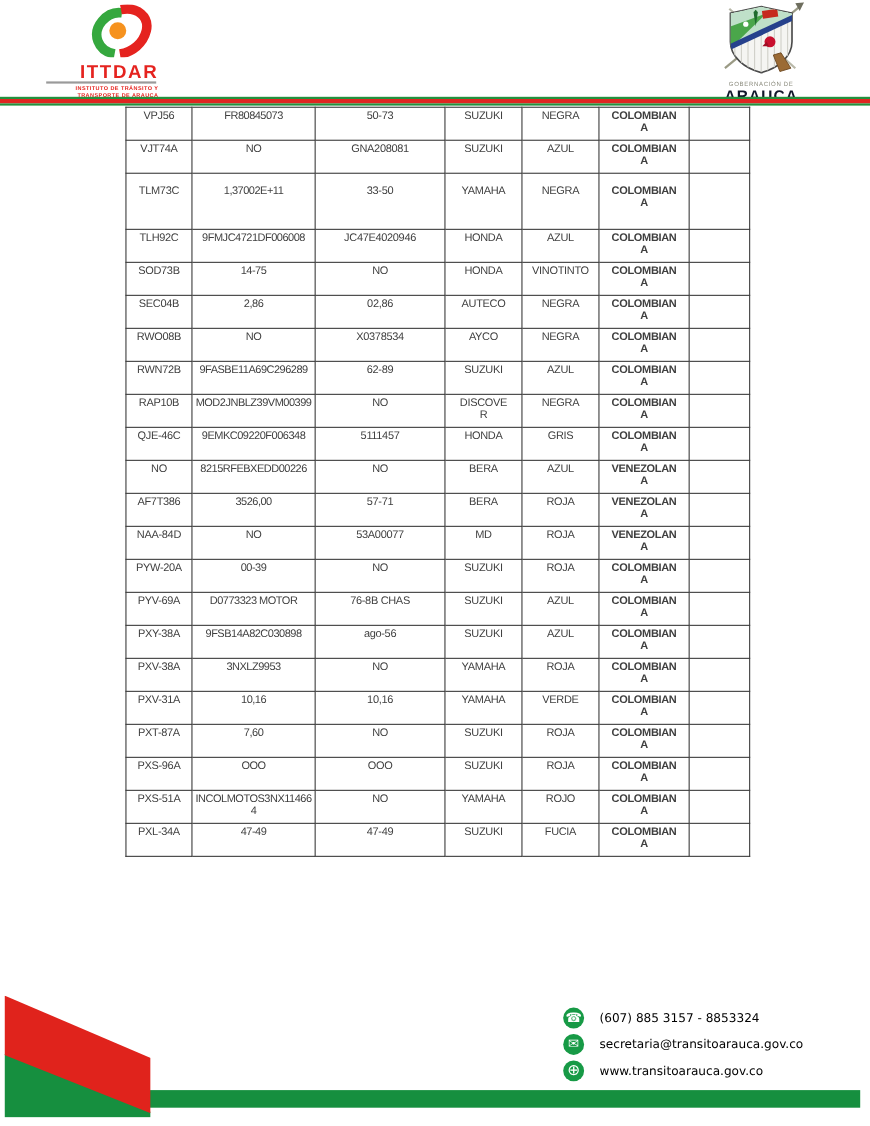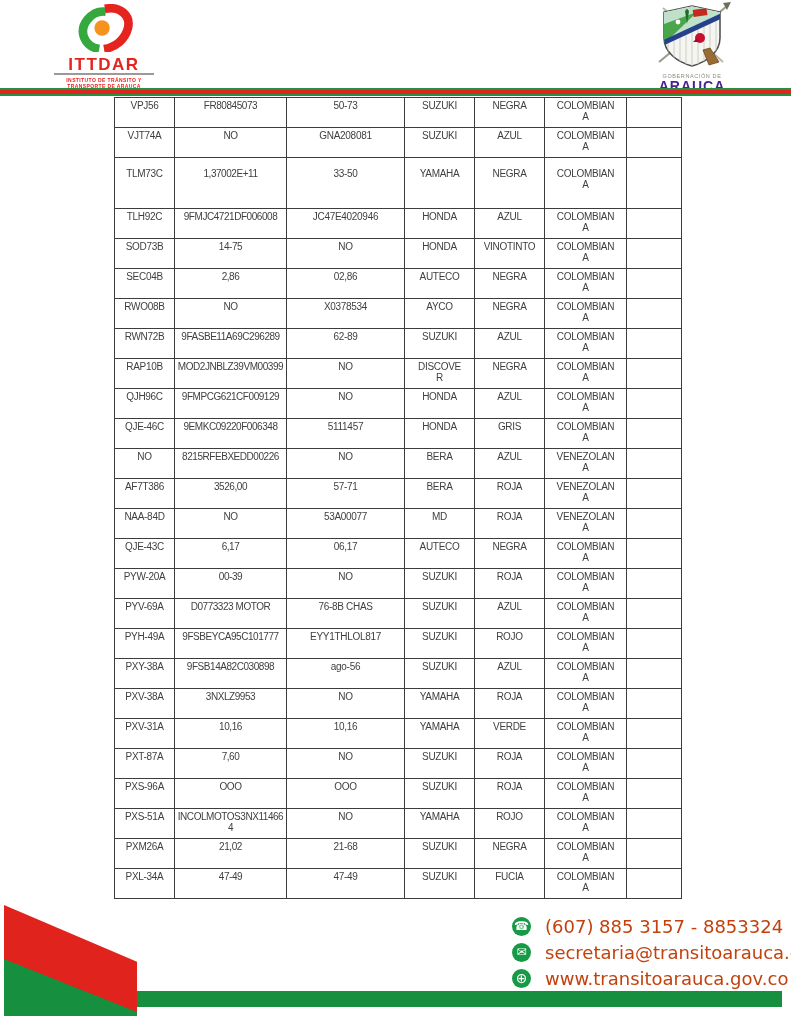--- a/index.html
+++ b/index.html
@@ -1,51 +1,51 @@
 <!DOCTYPE html>
 <html><head>
 <meta charset="utf-8">
 <style>
   html,body{margin:0;padding:0;background:#e8e8e8;}
   .page{position:relative;width:791px;height:1024px;background:#ffffff;overflow:hidden;
         font-family:"Liberation Sans",sans-serif;}
 
   
-  .ittdar-logo{position:absolute;left:52px;top:4px;width:104px;text-align:center;}
+  .ittdar-logo{position:absolute;left:40px;top:4px;width:104px;text-align:right;}
   .ittdar-word{color:#e5231f;font-weight:bold;font-size:17px;letter-spacing:1.5px;line-height:15px;margin-top:1px;}
   .ittdar-rule{height:2px;background:#9a9a9a;margin:1px 2px 2px 2px;}
   .ittdar-sub{color:#e5231f;font-weight:bold;font-size:5px;letter-spacing:0.4px;line-height:6px;}
 
   .gob-logo{position:absolute;left:648px;top:2px;width:88px;text-align:center;}
   .gob-caption{color:#8b8b7d;font-size:5.5px;letter-spacing:0.6px;line-height:6px;margin-top:1px;}
-  .gob-name{color:#4c1d95;font-weight:bold;font-size:14px;letter-spacing:1px;line-height:14px;}
+  .gob-name{color:#0f172a;font-weight:bold;font-size:14px;letter-spacing:1px;line-height:14px;}
 
   
   .tri-bar{position:absolute;left:0;top:88px;width:791px;}
   .tri-bar .g{height:2px;background:#23913d;}
   .tri-bar .r{height:4px;background:#e02521;}
 
   
   .vtable{position:absolute;left:114px;top:97px;width:567px;border-collapse:collapse;table-layout:fixed;}
   .vtable td{border:1px solid #3c3c3c;vertical-align:top;padding:2px 1px 0 1px;height:27px;
              font-size:10px;letter-spacing:-0.3px;color:#3f3f3f;text-align:center;line-height:11px;}
   .vtable tr:nth-child(3) td{height:40px;padding-top:10px;}
   .vtable tr:nth-child(28) td{height:36px;padding-top:5px;}
   .ci{margin:0 auto;}
   .ci.c2{max-width:111px;letter-spacing:-0.45px;word-break:break-all;}
   .ci.c4{max-width:46px;word-break:break-all;}
   .ci.c5{max-width:56px;}
-  .ci.c6{max-width:62px;word-break:break-all;}
+  .ci.c6{max-width:62px;word-break:break-all;font-weight:bold;}
 
   
   .contact{position:absolute;left:512px;top:916px;font-family:"DejaVu Sans",sans-serif;}
   .contact-row{display:flex;align-items:center;margin-bottom:5px;}
   .cicon{flex:0 0 auto;width:19px;height:19px;border-radius:50%;background:#179a46;color:#ffffff;
          display:flex;align-items:center;justify-content:center;font-size:12px;line-height:19px;}
-  .ctext{margin-left:14px;color:#c2410c;font-size:18px;white-space:nowrap;}
+  .ctext{margin-left:14px;color:#000000;font-size:11px;white-space:nowrap;}
 
   
   .green-bar{position:absolute;left:130px;top:991px;width:652px;height:16px;background:#168f3f;z-index:1;}
   .green-wedge{position:absolute;left:4px;top:958px;width:133px;height:58px;background:#168f3f;z-index:1;
                clip-path:polygon(0 0,100% 91%,100% 100%,0 100%);}
   .red-ribbon{position:absolute;left:4px;top:905px;width:133px;height:107px;background:#e0231c;z-index:2;
               clip-path:polygon(0 0,100% 53%,100% 100%,0 50.5%);}
 </style>
 </head>
 <body>
@@ -321,378 +321,286 @@
           </td>
           <td>
             <div class="ci c6">COLOMBIANA</div>
           </td>
           <td>
             <div class="ci c7"></div>
           </td>
         </tr>
         <tr>
           <td>
-            <div class="ci c1">QJH96C</div>
-          </td>
-          <td>
-            <div class="ci c2">9FMPCG621CF009129</div>
+            <div class="ci c1">QJE-46C</div>
+          </td>
+          <td>
+            <div class="ci c2">9EMKC09220F006348</div>
+          </td>
+          <td>
+            <div class="ci c3">5111457</div>
+          </td>
+          <td>
+            <div class="ci c4">HONDA</div>
+          </td>
+          <td>
+            <div class="ci c5">GRIS</div>
+          </td>
+          <td>
+            <div class="ci c6">COLOMBIANA</div>
+          </td>
+          <td>
+            <div class="ci c7"></div>
+          </td>
+        </tr>
+        <tr>
+          <td>
+            <div class="ci c1">NO</div>
+          </td>
+          <td>
+            <div class="ci c2">8215RFEBXEDD00226</div>
           </td>
           <td>
             <div class="ci c3">NO</div>
           </td>
           <td>
-            <div class="ci c4">HONDA</div>
+            <div class="ci c4">BERA</div>
           </td>
           <td>
             <div class="ci c5">AZUL</div>
           </td>
           <td>
-            <div class="ci c6">COLOMBIANA</div>
-          </td>
-          <td>
-            <div class="ci c7"></div>
-          </td>
-        </tr>
-        <tr>
-          <td>
-            <div class="ci c1">QJE-46C</div>
-          </td>
-          <td>
-            <div class="ci c2">9EMKC09220F006348</div>
-          </td>
-          <td>
-            <div class="ci c3">5111457</div>
-          </td>
-          <td>
-            <div class="ci c4">HONDA</div>
-          </td>
-          <td>
-            <div class="ci c5">GRIS</div>
-          </td>
-          <td>
-            <div class="ci c6">COLOMBIANA</div>
-          </td>
-          <td>
-            <div class="ci c7"></div>
-          </td>
-        </tr>
-        <tr>
-          <td>
-            <div class="ci c1">NO</div>
-          </td>
-          <td>
-            <div class="ci c2">8215RFEBXEDD00226</div>
+            <div class="ci c6">VENEZOLANA</div>
+          </td>
+          <td>
+            <div class="ci c7"></div>
+          </td>
+        </tr>
+        <tr>
+          <td>
+            <div class="ci c1">AF7T386</div>
+          </td>
+          <td>
+            <div class="ci c2">3526,00</div>
+          </td>
+          <td>
+            <div class="ci c3">57-71</div>
+          </td>
+          <td>
+            <div class="ci c4">BERA</div>
+          </td>
+          <td>
+            <div class="ci c5">ROJA</div>
+          </td>
+          <td>
+            <div class="ci c6">VENEZOLANA</div>
+          </td>
+          <td>
+            <div class="ci c7"></div>
+          </td>
+        </tr>
+        <tr>
+          <td>
+            <div class="ci c1">NAA-84D</div>
+          </td>
+          <td>
+            <div class="ci c2">NO</div>
+          </td>
+          <td>
+            <div class="ci c3">53A00077</div>
+          </td>
+          <td>
+            <div class="ci c4">MD</div>
+          </td>
+          <td>
+            <div class="ci c5">ROJA</div>
+          </td>
+          <td>
+            <div class="ci c6">VENEZOLANA</div>
+          </td>
+          <td>
+            <div class="ci c7"></div>
+          </td>
+        </tr>
+        <tr>
+          <td>
+            <div class="ci c1">PYW-20A</div>
+          </td>
+          <td>
+            <div class="ci c2">00-39</div>
           </td>
           <td>
             <div class="ci c3">NO</div>
           </td>
           <td>
-            <div class="ci c4">BERA</div>
+            <div class="ci c4">SUZUKI</div>
+          </td>
+          <td>
+            <div class="ci c5">ROJA</div>
+          </td>
+          <td>
+            <div class="ci c6">COLOMBIANA</div>
+          </td>
+          <td>
+            <div class="ci c7"></div>
+          </td>
+        </tr>
+        <tr>
+          <td>
+            <div class="ci c1">PYV-69A</div>
+          </td>
+          <td>
+            <div class="ci c2">D0773323 MOTOR</div>
+          </td>
+          <td>
+            <div class="ci c3">76-8B CHAS</div>
+          </td>
+          <td>
+            <div class="ci c4">SUZUKI</div>
           </td>
           <td>
             <div class="ci c5">AZUL</div>
           </td>
           <td>
-            <div class="ci c6">VENEZOLANA</div>
-          </td>
-          <td>
-            <div class="ci c7"></div>
-          </td>
-        </tr>
-        <tr>
-          <td>
-            <div class="ci c1">AF7T386</div>
-          </td>
-          <td>
-            <div class="ci c2">3526,00</div>
-          </td>
-          <td>
-            <div class="ci c3">57-71</div>
-          </td>
-          <td>
-            <div class="ci c4">BERA</div>
+            <div class="ci c6">COLOMBIANA</div>
+          </td>
+          <td>
+            <div class="ci c7"></div>
+          </td>
+        </tr>
+        <tr>
+          <td>
+            <div class="ci c1">PXY-38A</div>
+          </td>
+          <td>
+            <div class="ci c2">9FSB14A82C030898</div>
+          </td>
+          <td>
+            <div class="ci c3">ago-56</div>
+          </td>
+          <td>
+            <div class="ci c4">SUZUKI</div>
+          </td>
+          <td>
+            <div class="ci c5">AZUL</div>
+          </td>
+          <td>
+            <div class="ci c6">COLOMBIANA</div>
+          </td>
+          <td>
+            <div class="ci c7"></div>
+          </td>
+        </tr>
+        <tr>
+          <td>
+            <div class="ci c1">PXV-38A</div>
+          </td>
+          <td>
+            <div class="ci c2">3NXLZ9953</div>
+          </td>
+          <td>
+            <div class="ci c3">NO</div>
+          </td>
+          <td>
+            <div class="ci c4">YAMAHA</div>
           </td>
           <td>
             <div class="ci c5">ROJA</div>
           </td>
           <td>
-            <div class="ci c6">VENEZOLANA</div>
-          </td>
-          <td>
-            <div class="ci c7"></div>
-          </td>
-        </tr>
-        <tr>
-          <td>
-            <div class="ci c1">NAA-84D</div>
-          </td>
-          <td>
-            <div class="ci c2">NO</div>
-          </td>
-          <td>
-            <div class="ci c3">53A00077</div>
-          </td>
-          <td>
-            <div class="ci c4">MD</div>
+            <div class="ci c6">COLOMBIANA</div>
+          </td>
+          <td>
+            <div class="ci c7"></div>
+          </td>
+        </tr>
+        <tr>
+          <td>
+            <div class="ci c1">PXV-31A</div>
+          </td>
+          <td>
+            <div class="ci c2">10,16</div>
+          </td>
+          <td>
+            <div class="ci c3">10,16</div>
+          </td>
+          <td>
+            <div class="ci c4">YAMAHA</div>
+          </td>
+          <td>
+            <div class="ci c5">VERDE</div>
+          </td>
+          <td>
+            <div class="ci c6">COLOMBIANA</div>
+          </td>
+          <td>
+            <div class="ci c7"></div>
+          </td>
+        </tr>
+        <tr>
+          <td>
+            <div class="ci c1">PXT-87A</div>
+          </td>
+          <td>
+            <div class="ci c2">7,60</div>
+          </td>
+          <td>
+            <div class="ci c3">NO</div>
+          </td>
+          <td>
+            <div class="ci c4">SUZUKI</div>
           </td>
           <td>
             <div class="ci c5">ROJA</div>
           </td>
           <td>
-            <div class="ci c6">VENEZOLANA</div>
-          </td>
-          <td>
-            <div class="ci c7"></div>
-          </td>
-        </tr>
-        <tr>
-          <td>
-            <div class="ci c1">QJE-43C</div>
-          </td>
-          <td>
-            <div class="ci c2">6,17</div>
-          </td>
-          <td>
-            <div class="ci c3">06,17</div>
-          </td>
-          <td>
-            <div class="ci c4">AUTECO</div>
-          </td>
-          <td>
-            <div class="ci c5">NEGRA</div>
-          </td>
-          <td>
-            <div class="ci c6">COLOMBIANA</div>
-          </td>
-          <td>
-            <div class="ci c7"></div>
-          </td>
-        </tr>
-        <tr>
-          <td>
-            <div class="ci c1">PYW-20A</div>
-          </td>
-          <td>
-            <div class="ci c2">00-39</div>
+            <div class="ci c6">COLOMBIANA</div>
+          </td>
+          <td>
+            <div class="ci c7"></div>
+          </td>
+        </tr>
+        <tr>
+          <td>
+            <div class="ci c1">PXS-96A</div>
+          </td>
+          <td>
+            <div class="ci c2">OOO</div>
+          </td>
+          <td>
+            <div class="ci c3">OOO</div>
+          </td>
+          <td>
+            <div class="ci c4">SUZUKI</div>
+          </td>
+          <td>
+            <div class="ci c5">ROJA</div>
+          </td>
+          <td>
+            <div class="ci c6">COLOMBIANA</div>
+          </td>
+          <td>
+            <div class="ci c7"></div>
+          </td>
+        </tr>
+        <tr>
+          <td>
+            <div class="ci c1">PXS-51A</div>
+          </td>
+          <td>
+            <div class="ci c2">INCOLMOTOS3NX114664</div>
           </td>
           <td>
             <div class="ci c3">NO</div>
           </td>
           <td>
-            <div class="ci c4">SUZUKI</div>
-          </td>
-          <td>
-            <div class="ci c5">ROJA</div>
-          </td>
-          <td>
-            <div class="ci c6">COLOMBIANA</div>
-          </td>
-          <td>
-            <div class="ci c7"></div>
-          </td>
-        </tr>
-        <tr>
-          <td>
-            <div class="ci c1">PYV-69A</div>
-          </td>
-          <td>
-            <div class="ci c2">D0773323 MOTOR</div>
-          </td>
-          <td>
-            <div class="ci c3">76-8B CHAS</div>
-          </td>
-          <td>
-            <div class="ci c4">SUZUKI</div>
-          </td>
-          <td>
-            <div class="ci c5">AZUL</div>
-          </td>
-          <td>
-            <div class="ci c6">COLOMBIANA</div>
-          </td>
-          <td>
-            <div class="ci c7"></div>
-          </td>
-        </tr>
-        <tr>
-          <td>
-            <div class="ci c1">PYH-49A</div>
-          </td>
-          <td>
-            <div class="ci c2">9FSBEYCA95C101777</div>
-          </td>
-          <td>
-            <div class="ci c3">EYY1THLOL817</div>
-          </td>
-          <td>
-            <div class="ci c4">SUZUKI</div>
+            <div class="ci c4">YAMAHA</div>
           </td>
           <td>
             <div class="ci c5">ROJO</div>
-          </td>
-          <td>
-            <div class="ci c6">COLOMBIANA</div>
-          </td>
-          <td>
-            <div class="ci c7"></div>
-          </td>
-        </tr>
-        <tr>
-          <td>
-            <div class="ci c1">PXY-38A</div>
-          </td>
-          <td>
-            <div class="ci c2">9FSB14A82C030898</div>
-          </td>
-          <td>
-            <div class="ci c3">ago-56</div>
-          </td>
-          <td>
-            <div class="ci c4">SUZUKI</div>
-          </td>
-          <td>
-            <div class="ci c5">AZUL</div>
-          </td>
-          <td>
-            <div class="ci c6">COLOMBIANA</div>
-          </td>
-          <td>
-            <div class="ci c7"></div>
-          </td>
-        </tr>
-        <tr>
-          <td>
-            <div class="ci c1">PXV-38A</div>
-          </td>
-          <td>
-            <div class="ci c2">3NXLZ9953</div>
-          </td>
-          <td>
-            <div class="ci c3">NO</div>
-          </td>
-          <td>
-            <div class="ci c4">YAMAHA</div>
-          </td>
-          <td>
-            <div class="ci c5">ROJA</div>
-          </td>
-          <td>
-            <div class="ci c6">COLOMBIANA</div>
-          </td>
-          <td>
-            <div class="ci c7"></div>
-          </td>
-        </tr>
-        <tr>
-          <td>
-            <div class="ci c1">PXV-31A</div>
-          </td>
-          <td>
-            <div class="ci c2">10,16</div>
-          </td>
-          <td>
-            <div class="ci c3">10,16</div>
-          </td>
-          <td>
-            <div class="ci c4">YAMAHA</div>
-          </td>
-          <td>
-            <div class="ci c5">VERDE</div>
-          </td>
-          <td>
-            <div class="ci c6">COLOMBIANA</div>
-          </td>
-          <td>
-            <div class="ci c7"></div>
-          </td>
-        </tr>
-        <tr>
-          <td>
-            <div class="ci c1">PXT-87A</div>
-          </td>
-          <td>
-            <div class="ci c2">7,60</div>
-          </td>
-          <td>
-            <div class="ci c3">NO</div>
-          </td>
-          <td>
-            <div class="ci c4">SUZUKI</div>
-          </td>
-          <td>
-            <div class="ci c5">ROJA</div>
-          </td>
-          <td>
-            <div class="ci c6">COLOMBIANA</div>
-          </td>
-          <td>
-            <div class="ci c7"></div>
-          </td>
-        </tr>
-        <tr>
-          <td>
-            <div class="ci c1">PXS-96A</div>
-          </td>
-          <td>
-            <div class="ci c2">OOO</div>
-          </td>
-          <td>
-            <div class="ci c3">OOO</div>
-          </td>
-          <td>
-            <div class="ci c4">SUZUKI</div>
-          </td>
-          <td>
-            <div class="ci c5">ROJA</div>
-          </td>
-          <td>
-            <div class="ci c6">COLOMBIANA</div>
-          </td>
-          <td>
-            <div class="ci c7"></div>
-          </td>
-        </tr>
-        <tr>
-          <td>
-            <div class="ci c1">PXS-51A</div>
-          </td>
-          <td>
-            <div class="ci c2">INCOLMOTOS3NX114664</div>
-          </td>
-          <td>
-            <div class="ci c3">NO</div>
-          </td>
-          <td>
-            <div class="ci c4">YAMAHA</div>
-          </td>
-          <td>
-            <div class="ci c5">ROJO</div>
-          </td>
-          <td>
-            <div class="ci c6">COLOMBIANA</div>
-          </td>
-          <td>
-            <div class="ci c7"></div>
-          </td>
-        </tr>
-        <tr>
-          <td>
-            <div class="ci c1">PXM26A</div>
-          </td>
-          <td>
-            <div class="ci c2">21,02</div>
-          </td>
-          <td>
-            <div class="ci c3">21-68</div>
-          </td>
-          <td>
-            <div class="ci c4">SUZUKI</div>
-          </td>
-          <td>
-            <div class="ci c5">NEGRA</div>
           </td>
           <td>
             <div class="ci c6">COLOMBIANA</div>
           </td>
           <td>
             <div class="ci c7"></div>
           </td>
         </tr>
         <tr>
           <td>

